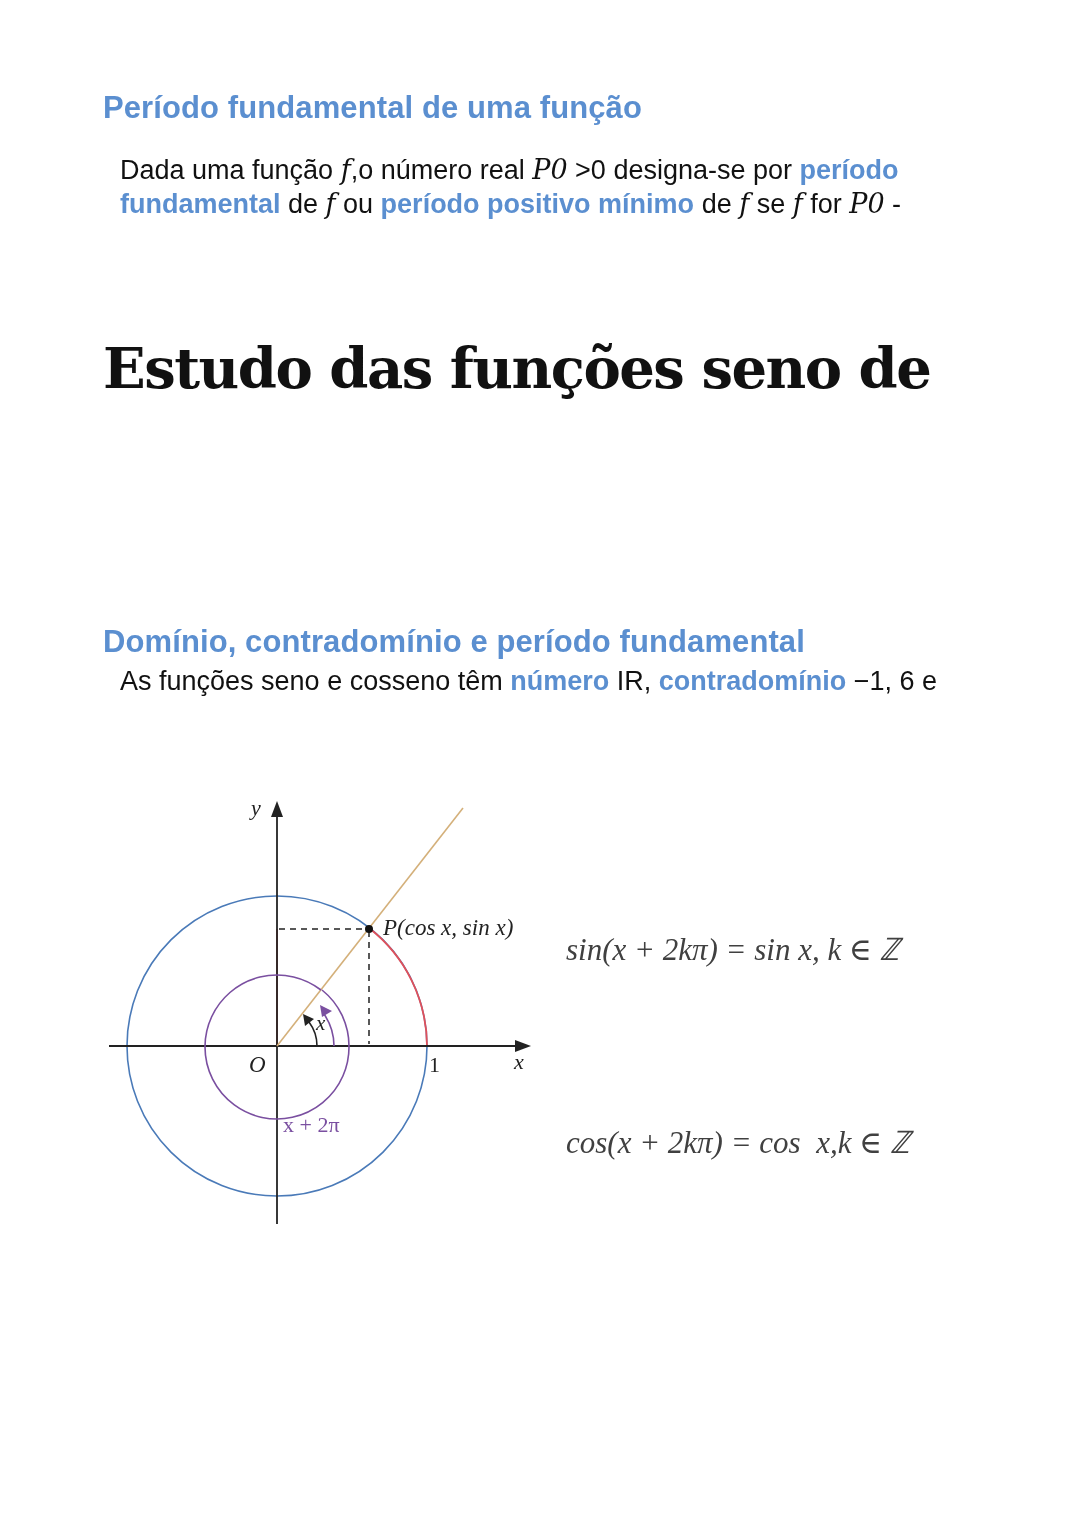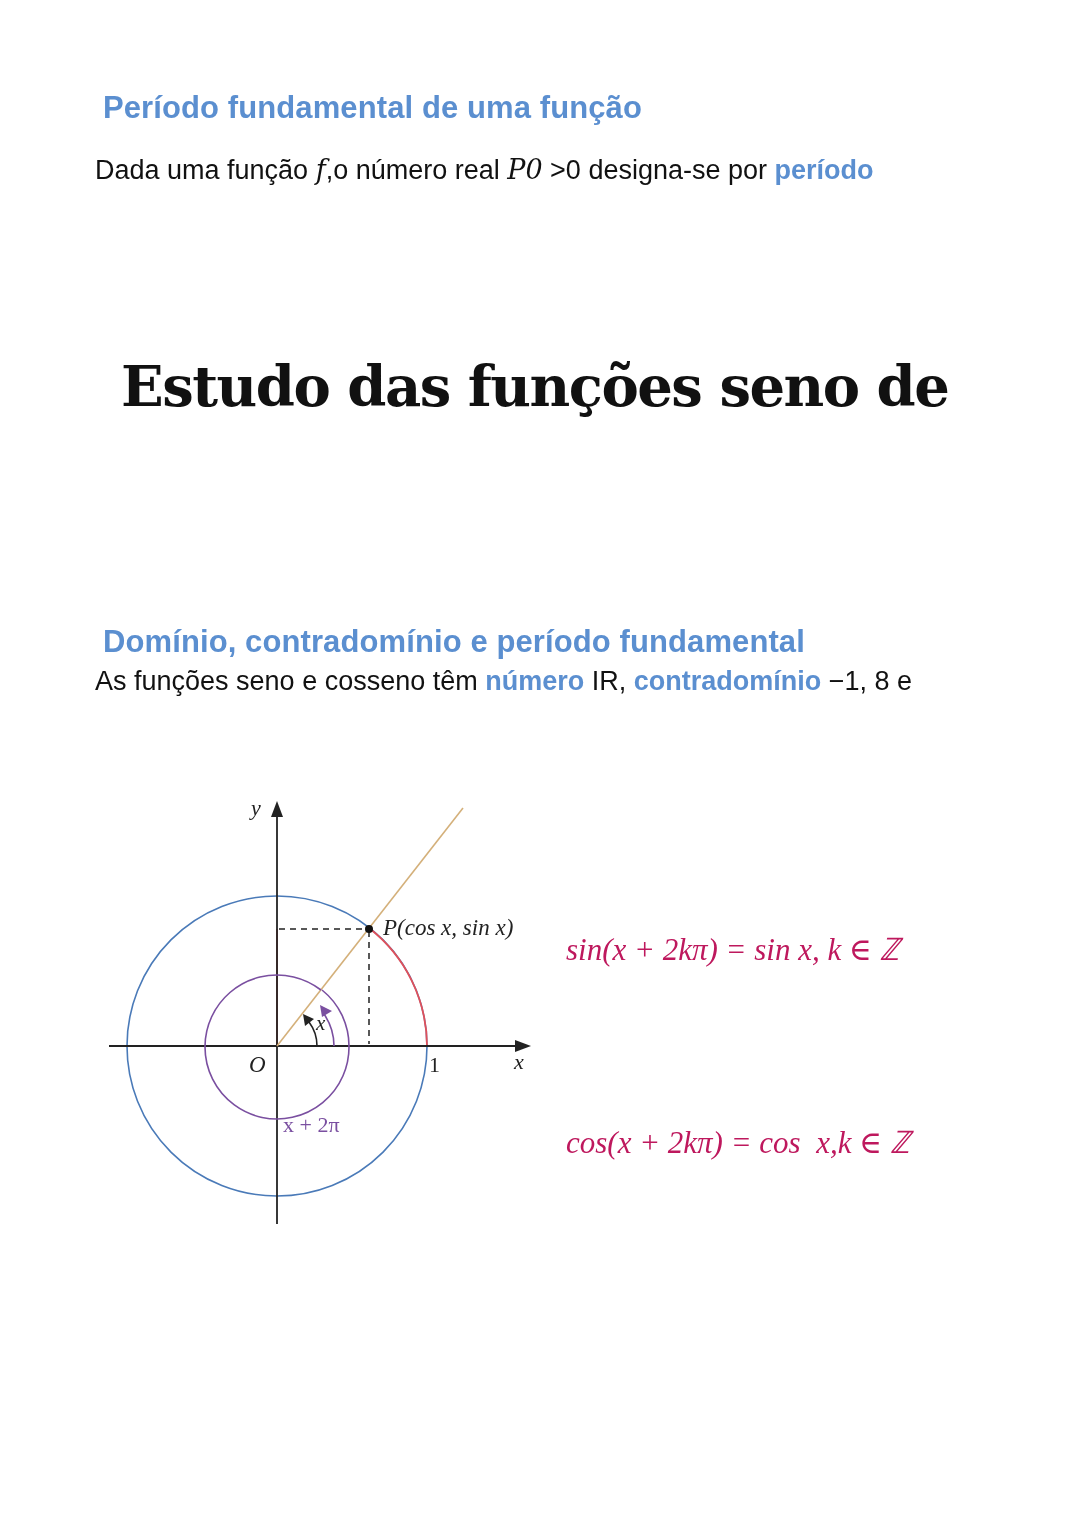--- a/index.html
+++ b/index.html
@@ -1,46 +1,47 @@
 <!DOCTYPE html>
 <html><head>
 <meta charset="utf-8">
 <style>
   html, body { margin: 0; padding: 0; background: #ffffff; }
   body { width: 1080px; height: 1528px; position: relative; overflow: hidden;
          font-family: "Liberation Sans", sans-serif; color: #111; }
   .h2 { position: absolute; left: 103px; font-family: "Liberation Sans", sans-serif;
         font-weight: bold; font-size: 31px; color: #5b8fd0; margin: 0; letter-spacing: 0.1px; }
-  .para { position: absolute; left: 95px; width: 900px; font-size: 27px; line-height: 34px; color: #111; margin: 0; }
+  .para { position: absolute; left: 120px; width: 900px; font-size: 27px; line-height: 34px; color: #111; margin: 0; }
   .hl { color: #5b8fd0; font-weight: bold; }
   .m { font-family: "DejaVu Serif", "Liberation Serif", serif; font-style: italic; }
-  .h1 { position: absolute; left: 103px; top: 334px; width: 900px; margin: 18px;
+  .h1 { position: absolute; left: 103px; top: 334px; width: 900px; margin: 0;
         font-family: "DejaVu Serif", "Liberation Serif", serif; font-weight: bold;
         font-size: 56px; line-height: 68px; color: #111; letter-spacing: -1.5px; }
   .eq { position: absolute; left: 566px; font-family: "Liberation Serif", "DejaVu Serif", serif;
-        font-style: italic; font-size: 31px; color: #be185d; white-space: pre; }
+        font-style: italic; font-size: 31px; color: #404040; white-space: pre; }
   svg text { font-family: "Liberation Serif", serif; }
 </style>
 </head>
 <body>
 
 <h2 class="h2" style="top:90px;">Período fundamental de uma função</h2>
 
 <div class="para" style="top:153px;">
   <div><span>Dada uma função </span><span class="m">f</span><span>,o número real </span><span class="m">P0</span><span> &gt;0 designa-se por </span><span class="hl">período</span></div>
+  <div><span class="hl">fundamental</span><span> de </span><span class="m">f</span><span> ou </span><span class="hl">período positivo mínimo</span><span> de </span><span class="m">f</span><span> se </span><span class="m">f</span><span> for </span><span class="m">P0</span><span> -</span></div>
 </div>
 
 <h1 class="h1">
   <div>Estudo das funções seno de</div>
 </h1>
 
 <h2 class="h2" style="top:624px;">Domínio, contradomínio e período fundamental</h2>
 
 <div class="para" style="top:664px;">
-  <div><span>As funções seno e cosseno têm </span><span class="hl">número</span><span> IR, </span><span class="hl">contradomínio</span><span> −1, 8 e</span></div>
+  <div><span>As funções seno e cosseno têm </span><span class="hl">número</span><span> IR, </span><span class="hl">contradomínio</span><span> −1, 6 e</span></div>
 </div>
 
 <svg style="position:absolute;left:0;top:0;" width="1080" height="1528" viewBox="0 0 1080 1528">
   <defs>
     <marker id="arrowBlack" markerWidth="10" markerHeight="10" refX="8" refY="5" orient="auto" markerUnits="userSpaceOnUse">
       <path d="M0,0 L10,5 L0,10 Z" fill="#222"></path>
     </marker>
   </defs>
 
   <circle cx="277" cy="1046" r="150" fill="none" stroke="#4a7ab8" stroke-width="1.6"></circle>

